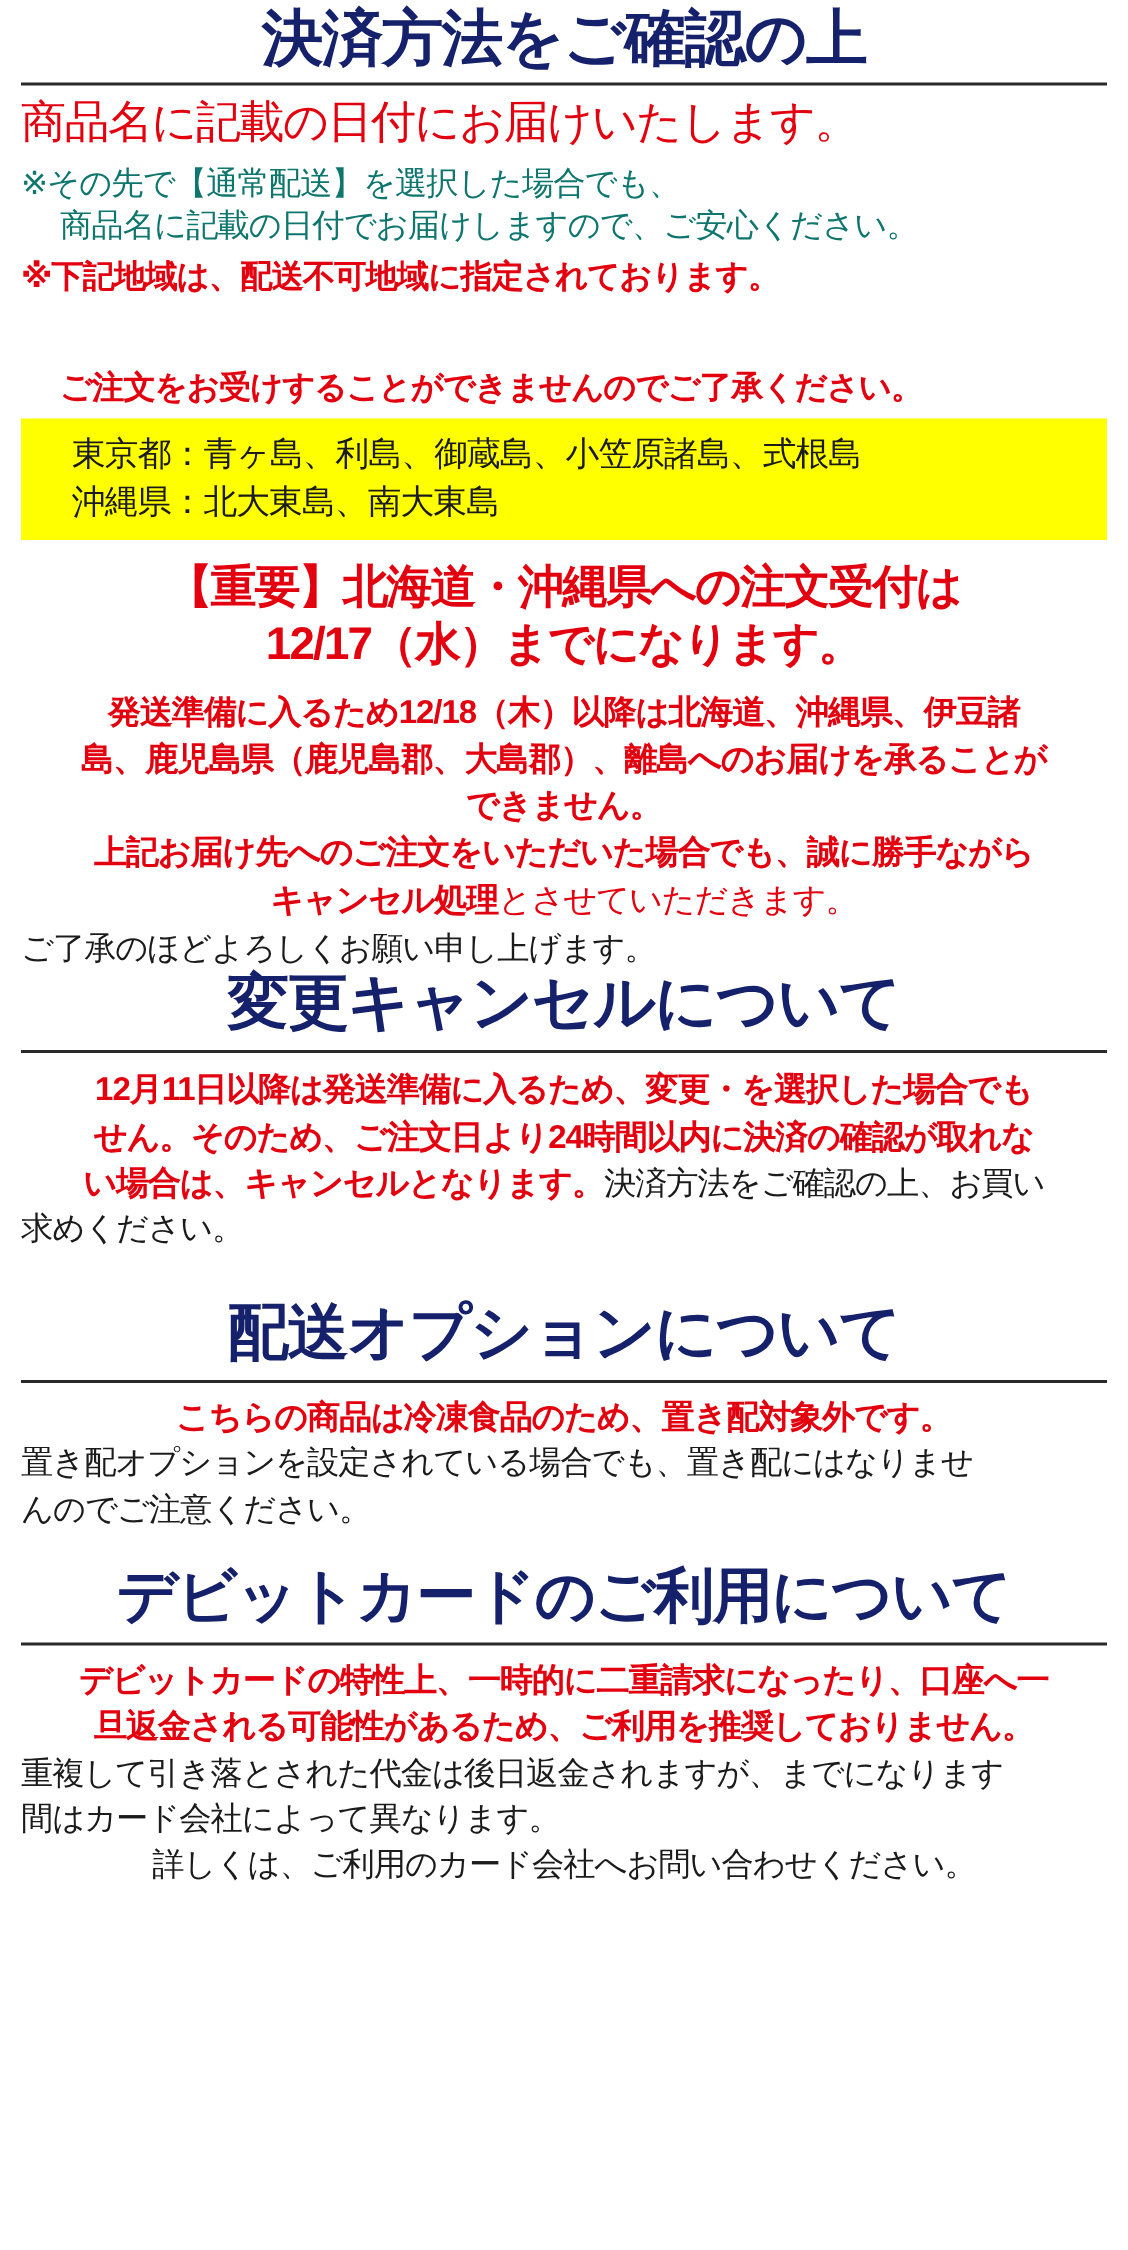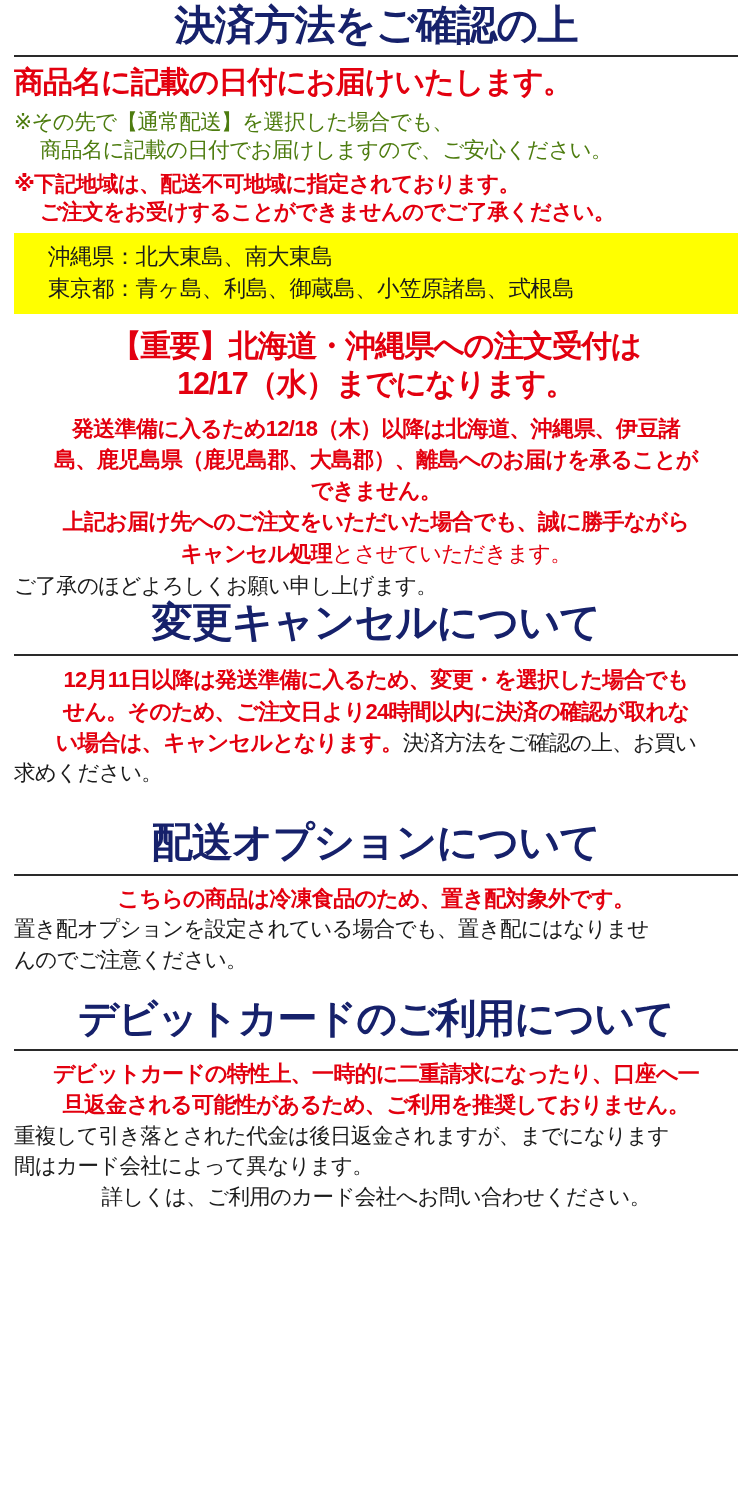--- a/index.html
+++ b/index.html
@@ -31,33 +31,33 @@
   .h1.big { font-size: 41px; }
   .h1.wide { font-size: 40px; }
   .rule {
     border: 0;
     border-top: 2px solid #2a2a2a;
     margin: 0;
   }
   .red {
     color: #e3000f;
   }
-  .bold { font-weight: bold; }
+  .bold { font-weight: bold; margin-top: 46px; }
   .t-red-lead {
     color: #e3000f;
-    font-weight: bold;
+    font-weight: normal;
     font-size: 30px;
     letter-spacing: -1px;
     line-height: 1.15;
   }
   .body-line {
     font-size: 21.5px;
     line-height: 1.33;
     letter-spacing: -0.6px;
-    color: #4d7c0f;
+    color: #0f766e;
   }
   .body-line.red { color: #e3000f; }
   .indent { padding-left: 26px; }
   .yellowbox {
     background: #ffff00;
     padding: 8px 0 9px 34px;
     margin-top: 6px;
     font-size: 22.5px;
     line-height: 1.42;
     letter-spacing: -0.6px;
@@ -97,22 +97,22 @@
   <hr class="rule" style="margin-top:8px;">
 
   <div class="t-red-lead" style="margin-top:8px;">商品名に記載の日付にお届けいたします。</div>
 
   <div class="body-line" style="margin-top:8px;">※その先で【通常配送】を選択した場合でも、</div>
   <div class="body-line indent">商品名に記載の日付でお届けしますので、ご安心ください。</div>
   <div class="body-line red bold" style="margin-top:5px;">※下記地域は、配送不可地域に指定されております。</div>
   <div class="body-line red bold indent">ご注文をお受けすることができませんのでご了承ください。</div>
 
   <div class="yellowbox">
+    <div>東京都：青ヶ島、利島、御蔵島、小笠原諸島、式根島</div>
     <div>沖縄県：北大東島、南大東島</div>
-    <div>東京都：青ヶ島、利島、御蔵島、小笠原諸島、式根島</div>
   </div>
 
   <div class="important">【重要】北海道・沖縄県への注文受付は</div>
   <div class="important" style="margin-top:0;">12/17（水）までになります。</div>
 
   <div class="para-red" style="margin-top:10px;">
     <div>発送準備に入るため12/18（木）以降は北海道、沖縄県、伊豆諸</div>
     <div>島、鹿児島県（鹿児島郡、大島郡）、離島へのお届けを承ることが</div>
     <div>できません。</div>
     <div>上記お届け先へのご注文をいただいた場合でも、誠に勝手ながら</div>

